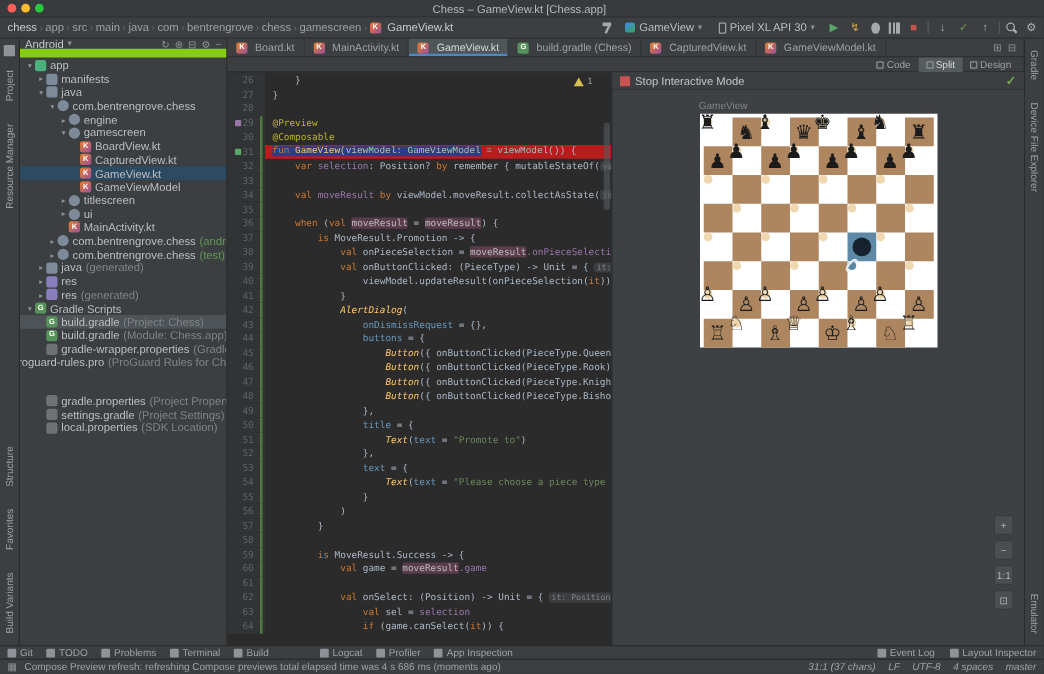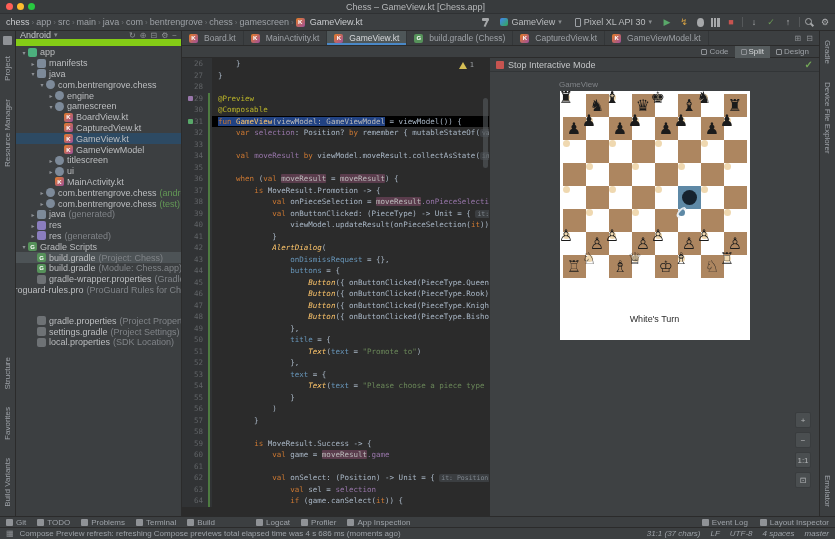--- a/index.html
+++ b/index.html
@@ -79,21 +79,21 @@
 
   .split { flex:1 1 auto; display:flex; min-height:0; }
 
   
   .editor { flex:1 1 auto; background:#2b2b2b; position:relative; overflow:hidden; font-family:"DejaVu Sans Mono", monospace; }
   .cl { display:flex; height:11.5px; line-height:11.5px; font-size:7.5px; white-space:pre; }
   .cl .ln { width:26px; background:#313335; color:#606366; text-align:right; padding-right:5px; flex:0 0 auto; }
   .cl .mk { width:4px; background:#313335; flex:0 0 auto; position:relative; }
   .cl .mk.g::after { content:""; position:absolute; left:0; top:0; bottom:0; width:2px; background:#4e7b41; }
   .cl .tx { padding-left:6px; flex:1 1 auto; overflow:hidden; }
-  .cl.caret .tx { background:#000000; }
+  .cl.caret .tx { background:#b91c1c;font-family:Liberation Mono, monospace; }
   .d{color:#a9b7c6}.k{color:#cc7832}.a{color:#bbb529}.f{color:#ffc66b}.s{color:#6a8759}
   .c{color:#ffc66b;font-style:italic}.p{color:#6897bb}.pr{color:#9876aa}
   .h{background:#3b3e41;color:#7e858c;border-radius:2px;font-size:6.5px;padding:0 2px}
   .u{background:#5a3c4c;border-radius:1px}
   .sel{background:#214283}
   .g-ic { display:inline-block; width:5px; height:5px; border-radius:1px; margin-right:1px; }
   .insp { position:absolute; top:2px; right:12px; display:flex; align-items:center; gap:3px; font-size:7px; color:#9da1a6; background:rgba(43,43,43,.85); padding:1px 3px; border-radius:2px; }
   .insp .warn-tri { width:0; height:0; border-left:4px solid transparent; border-right:4px solid transparent; border-bottom:7px solid #d6bf55; }
   .ed-scroll { position:absolute; right:1px; top:40px; width:5px; height:70px; background:#555a5d; border-radius:3px; opacity:.6; }
 
@@ -592,21 +592,20 @@
                 <div class="sq light">
                   <span class="piece">♗</span>
                 </div>
                 <div class="sq dark">
                   <span class="piece">♘</span>
                 </div>
                 <div class="sq light">
                   <span class="piece">♖</span>
                 </div>
               </div>
-            <div class="turn">White's Turn</div>
           </div>
           <div class="zoom-stack" id="zoom-stack">
               <span class="zoom-btn">+</span>
               <span class="zoom-btn">−</span>
               <span class="zoom-btn">1:1</span>
               <span class="zoom-btn">⊡</span>
             </div>
         </div>
       </div>
     </div>

